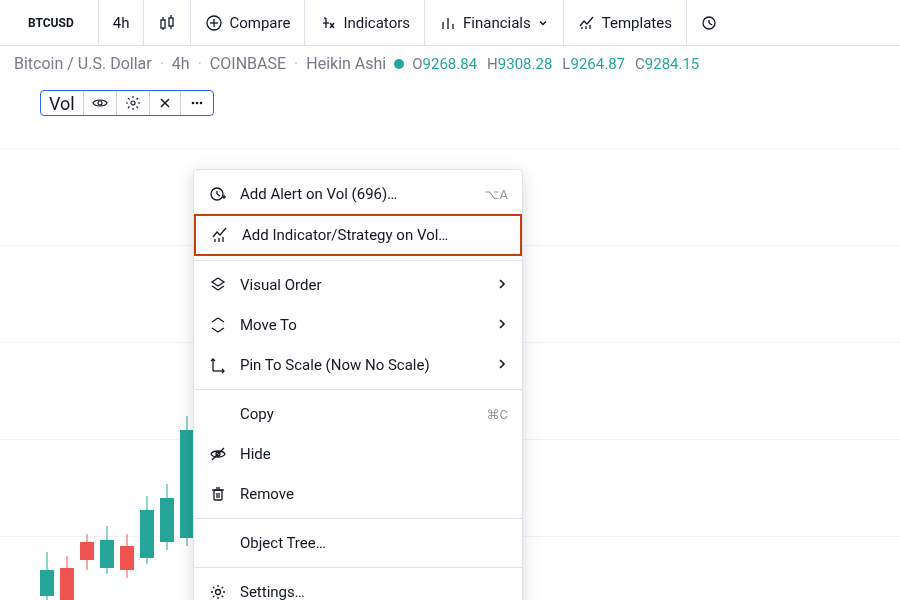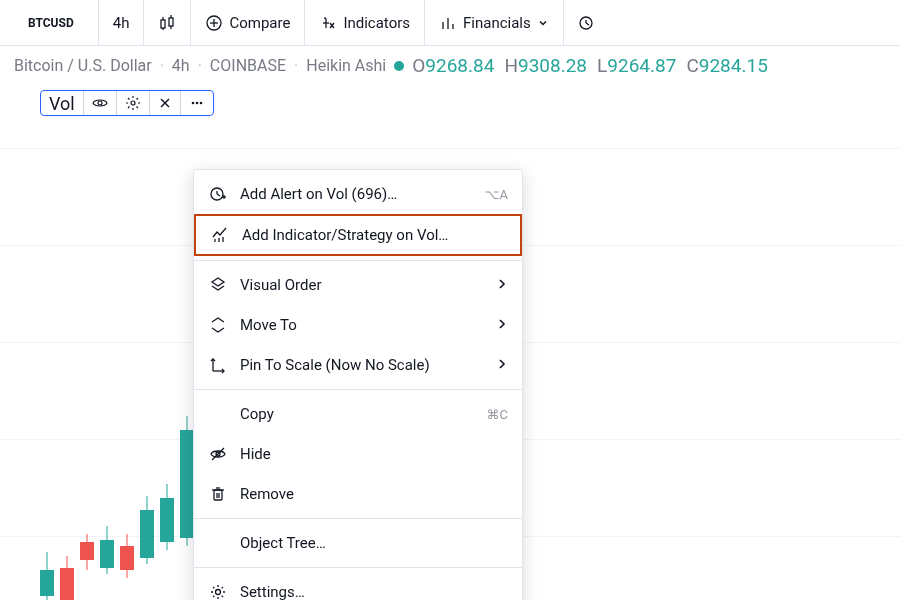--- a/index.html
+++ b/index.html
@@ -44,21 +44,21 @@
     gap: 8px;
     font-size: 16px;
     color: #787b86;
     flex-wrap: wrap;
   }
   .legend .dot { color: #c1c4cd; }
   .legend .status-dot {
     width: 10px; height: 10px; border-radius: 50%;
     background: #26a69a; display: inline-block;
   }
-  .ohlc { display: flex; gap: 10px; font-size: 19px; }
+  .ohlc { display: flex; gap: 10px; font-size: 15px; }
   .ohlc span { color: #787b86; }
   .ohlc b { font-weight: 400; }
   .ohlc .o b, .ohlc .h b { color: #26a69a; }
   .ohlc .l b, .ohlc .c b { color: #26a69a; }
 
   
   .vol-pill {
     position: absolute;
     top: 90px;
     left: 40px;
@@ -177,20 +177,29 @@
   <div class="toolbar-item">
     <svg width="18" height="18" viewBox="0 0 18 18" fill="none" stroke="#131722" stroke-width="1.3">
       <line x1="4" y1="8" x2="4" y2="15"></line>
         <line x1="9" y1="4" x2="9" y2="15"></line>
         <line x1="14" y1="10" x2="14" y2="15"></line>
     </svg>
     <span>Financials</span>
     <svg width="12" height="12" viewBox="0 0 12 12" fill="none" stroke="#131722" stroke-width="1.5">
         <polyline points="3,4.5 6,7.5 9,4.5"></polyline>
       </svg>
+  </div>
+  <div class="toolbar-item">
+    <svg width="18" height="18" viewBox="0 0 18 18" fill="none" stroke="#131722" stroke-width="1.3">
+      <polyline points="2,12 6,7 9,10 15,3"></polyline>
+        <line x1="4" y1="15" x2="4" y2="13"></line>
+        <line x1="8" y1="15" x2="8" y2="12"></line>
+        <line x1="12" y1="15" x2="12" y2="11"></line>
+    </svg>
+    <span>Templates</span>
   </div>
   <div class="toolbar-item" style="border-right:none">
     <svg width="18" height="18" viewBox="0 0 18 18" fill="none" stroke="#131722" stroke-width="1.3">
         <circle cx="8" cy="9" r="6"></circle>
         <line x1="8" y1="6" x2="8" y2="9"></line>
         <line x1="8" y1="9" x2="11" y2="11"></line>
       </svg>
   </div>
 </div>
 

